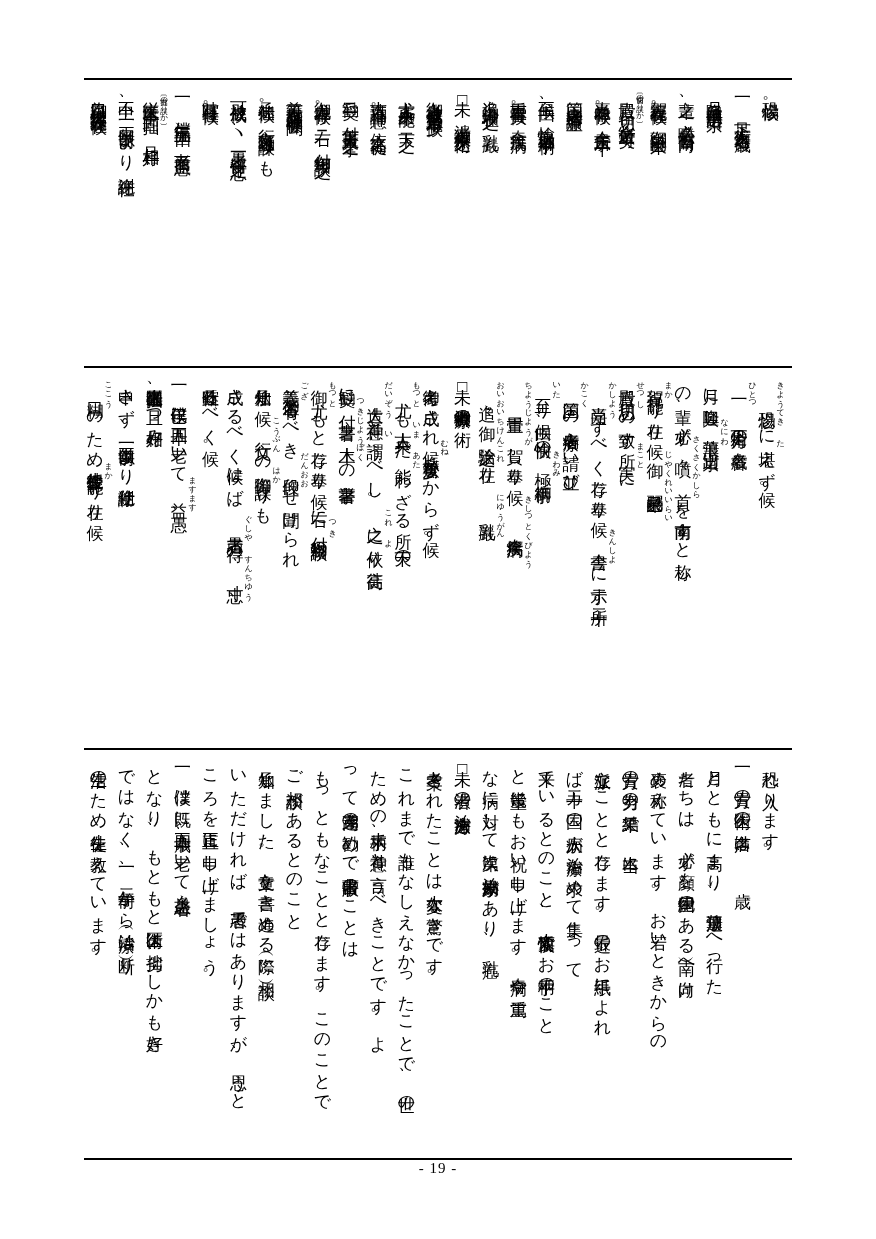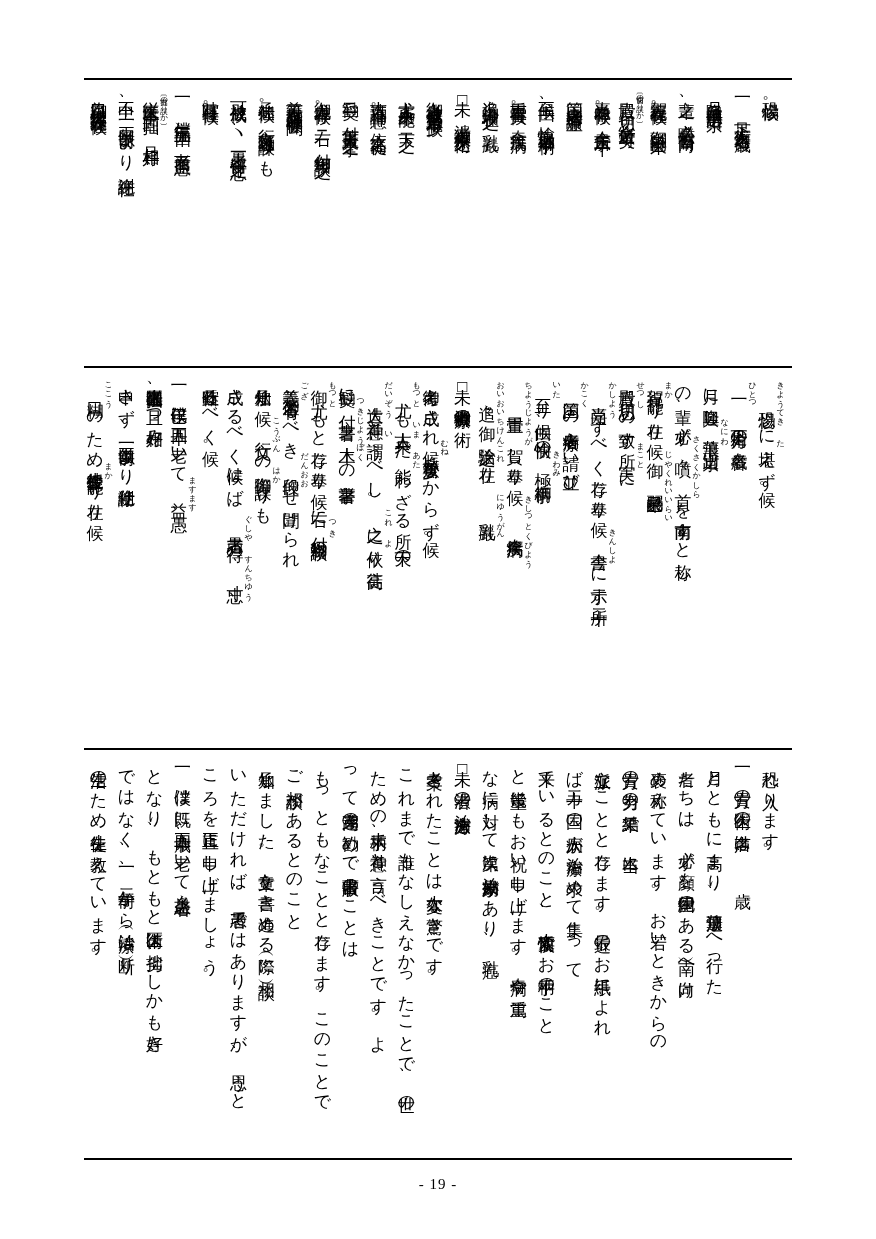--- a/index.html
+++ b/index.html
@@ -47,21 +47,20 @@
   ruby { ruby-align:center; }
   rt {
     font-size:8px;
     letter-spacing:0;
     text-orientation:upright;
     line-height:1;
   }
   rt.note { font-size:7.5px; }
   .footer {
     text-align:center;
-    margin-top:16px;
     font-size:15px;
     letter-spacing:1px;
   }
 </style>
 </head>
 <body>
 
 <div class="page">
   <div class="content">
 

